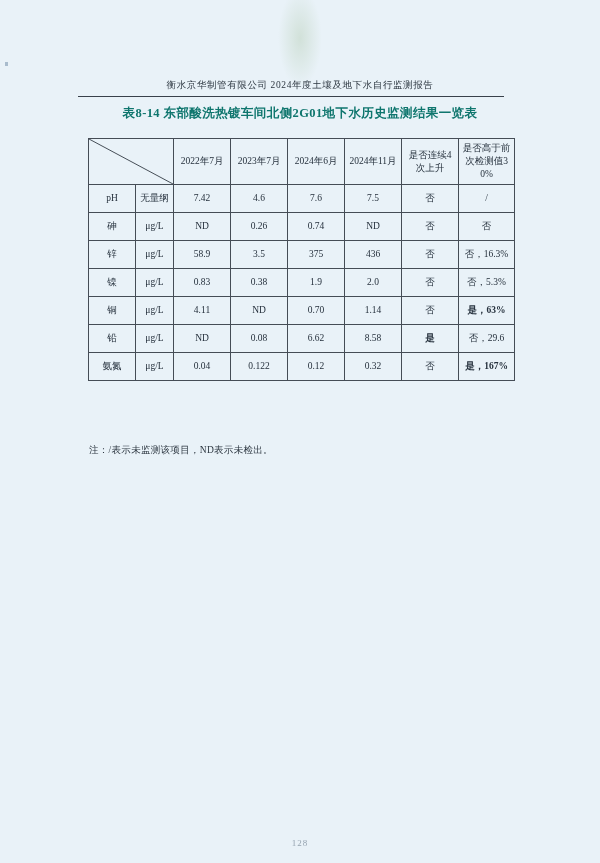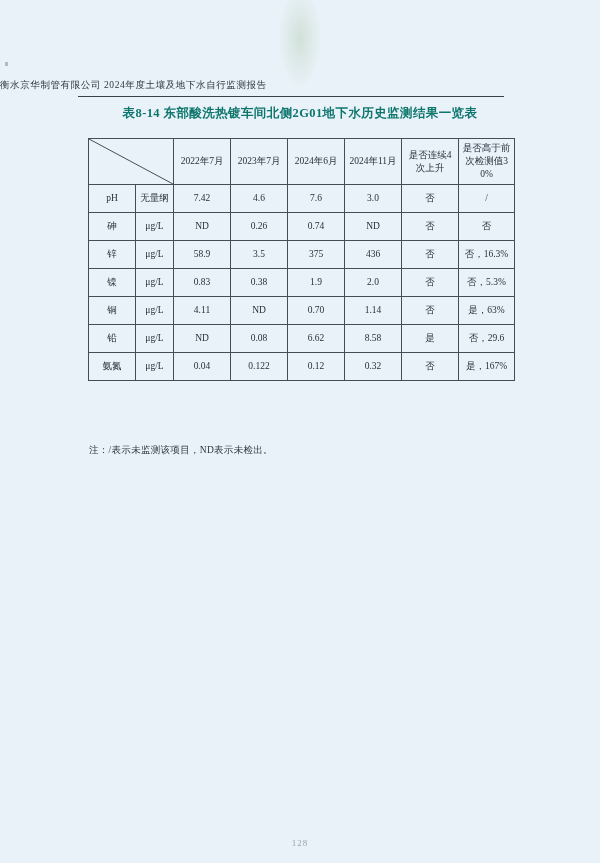--- a/index.html
+++ b/index.html
@@ -10,21 +10,21 @@
   }
   .artifact {
     position:absolute; top:-12px; left:278px; width:44px; height:100px;
     background:radial-gradient(ellipse at center, rgba(186,208,186,0.5), rgba(186,208,186,0) 70%);
   }
   .edge-mark {
     position:absolute; top:62px; left:5px; width:3px; height:4px;
     background:#7f97b0; opacity:.6;
   }
   .header {
-    position:absolute; top:79px; left:0; width:100%; text-align:left;
+    position:absolute; top:79px; left:0; width:100%; text-align:center;
     font-size:9.5px; letter-spacing:0.6px; color:#2c3640;
   }
   .header-rule {
     position:absolute; top:96px; left:78px; width:426px;
     border-top:1.6px solid #39414b;
   }
   .table-title {
     position:absolute; top:105px; left:0; width:100%; text-align:center;
     font-size:12.5px; font-weight:bold; color:#0f766e; letter-spacing:0.4px;
   }
@@ -34,21 +34,21 @@
     font-size:9.5px; color:#25303c;
   }
   .data-table th, .data-table td {
     border:1px solid #454d56; text-align:center; vertical-align:middle;
     padding:1px 2px; font-weight:normal; line-height:1.35;
     overflow:hidden; word-break:break-all;
   }
   .data-table thead th { height:43px; }
   .data-table tbody td { height:25px; }
   .data-table tbody tr.tall td { height:46px; }
-  .data-table .b { font-weight:normal; }
+  .data-table .b { font-weight:bold; }
   .diag { position:relative; padding:0; }
   .diag svg { position:absolute; left:0; top:0; width:100%; height:100%; display:block; }
   .note {
     position:absolute; top:444px; left:89px; font-size:9.5px; color:#2c3640;
     letter-spacing:0.3px;
   }
   .paragraph {
     position:absolute; top:442px; left:74px; width:455px;
     font-size:12.3px; line-height:27px; text-align:justify; text-indent:2em;
     color:#1f2a35; letter-spacing:0.2px;
@@ -98,21 +98,21 @@
           <th>是否高于前次检测值30%</th>
         </tr>
     </thead>
     <tbody id="table-body">
         <tr>
           <td>pH</td>
           <td>无量纲</td>
           <td>7.42</td>
           <td>4.6</td>
           <td>7.6</td>
-          <td>3.0</td>
+          <td>7.5</td>
           <td>否</td>
           <td>/</td>
         </tr>
         <tr>
           <td>砷</td>
           <td>μg/L</td>
           <td>ND</td>
           <td>0.26</td>
           <td>0.74</td>
           <td>ND</td>

